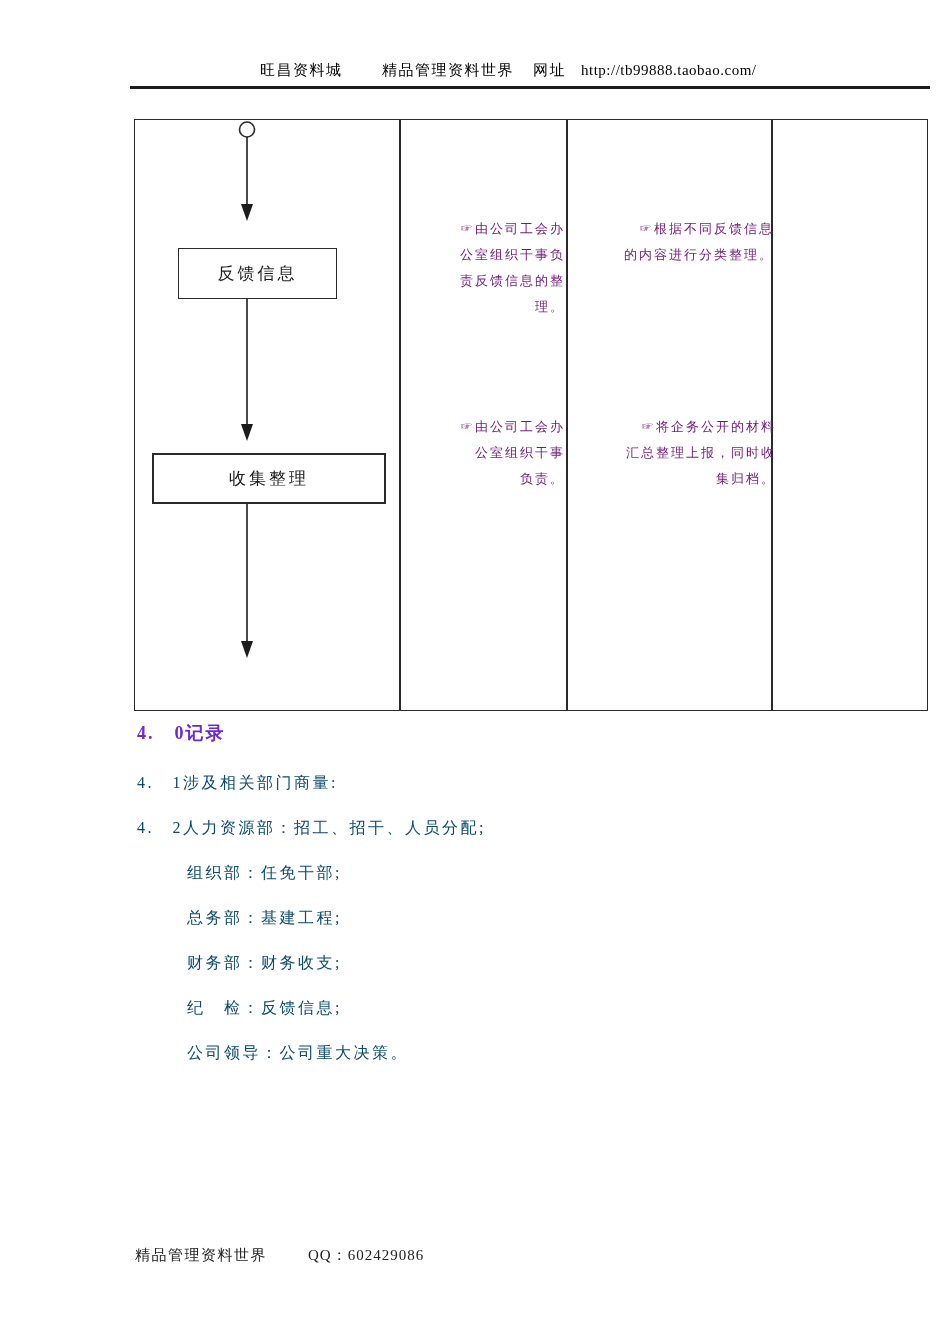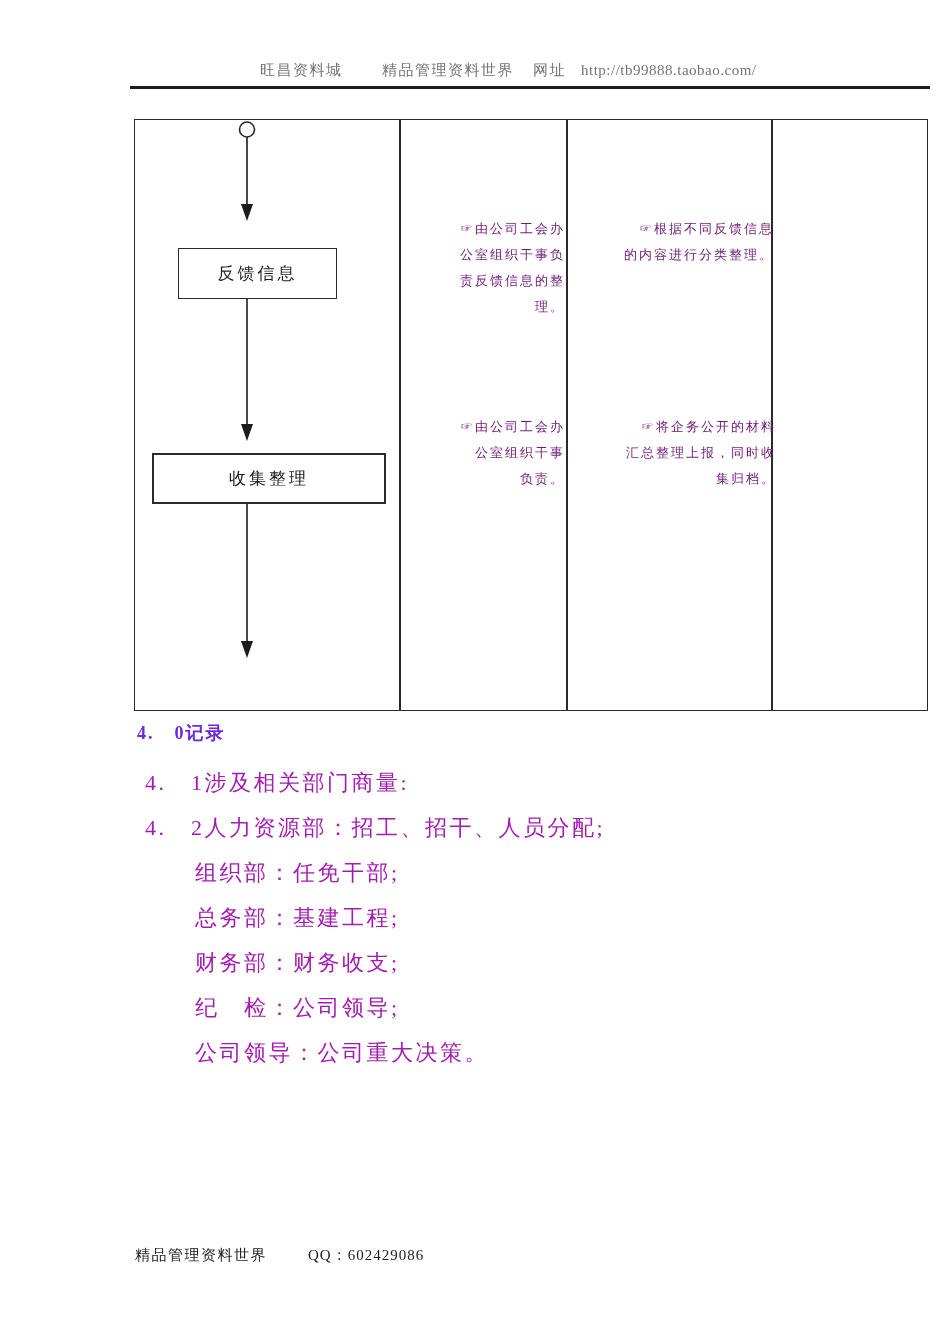--- a/index.html
+++ b/index.html
@@ -5,21 +5,21 @@
   html,body{margin:0;padding:0;background:#ffffff;}
   .page{
     position:relative;
     width:950px;height:1344px;
     background:#ffffff;
     font-family:"Liberation Serif","DejaVu Serif",serif;
     color:#1a1a1a;
     overflow:hidden;
   }
   
-  .hdr-text{position:absolute;top:61px;font-size:15px;letter-spacing:1.5px;color:#737373;white-space:nowrap;}
+  .hdr-text{position:absolute;top:61px;font-size:15px;letter-spacing:1.5px;color:#000000;white-space:nowrap;}
   .hdr-site{left:260px;}
   .hdr-brand{left:382px;}
   .hdr-urlgrp{left:533px;letter-spacing:0.5px;}
   .hdr-urlgrp .lbl{letter-spacing:1.5px;margin-right:15px;}
   .hdr-rule{position:absolute;left:130px;top:86px;width:800px;height:3px;background:#1c1c1c;}
   
   .ptable{
     position:absolute;left:134px;top:119px;width:794px;height:592px;
     border:1.5px solid #2a2a2a;box-sizing:border-box;background:#fff;
   }
@@ -44,22 +44,22 @@
   .fc-box2{left:9px;top:333px;width:234px;height:51px;border-width:2px;}
   .fc-end{left:19px;top:529px;width:192px;height:61px;border-radius:30.5px;}
   .fc-svg{position:absolute;left:0;top:0;width:794px;height:592px;pointer-events:none;}
   
   .notes{position:absolute;left:137px;top:720px;width:740px;}
   .notes-heading{
     font-size:18px;font-weight:bold;letter-spacing:2px;
     line-height:26px;margin:0 0 25px 0;color:#6d28d9;
   }
   .note-line{
-    font-size:22px;letter-spacing:2.5px;line-height:24px;
-    margin:0 0 21px 8px;color:#a21caf;
+    font-size:16px;letter-spacing:2.5px;line-height:24px;
+    margin:0 0 21px 0;color:#0c4a6e;
   }
   .note-line.indent{padding-left:50px;}
   
   .ftr-text{position:absolute;top:1246px;font-size:15px;color:#222;white-space:nowrap;}
   .ftr-brand{left:135px;letter-spacing:1.5px;}
   .ftr-qq{left:308px;letter-spacing:1px;}
 </style>
 </head>
 <body>
 
@@ -106,20 +106,20 @@
 集归档。</div>
   </div>
 
   <div class="notes">
     <p class="notes-heading">4.　0记录</p>
     <p class="note-line">4.　1涉及相关部门商量:</p>
     <p class="note-line">4.　2人力资源部：招工、招干、人员分配;</p>
     <p class="note-line indent">组织部：任免干部;</p>
     <p class="note-line indent">总务部：基建工程;</p>
     <p class="note-line indent">财务部：财务收支;</p>
-    <p class="note-line indent">纪　检：公司领导;</p>
+    <p class="note-line indent">纪　检：反馈信息;</p>
     <p class="note-line indent">公司领导：公司重大决策。</p>
   </div>
 
   <div class="ftr-text ftr-brand">精品管理资料世界</div>
   <div class="ftr-text ftr-qq">QQ：602429086</div>
 
 </div>
 
 </body></html>

